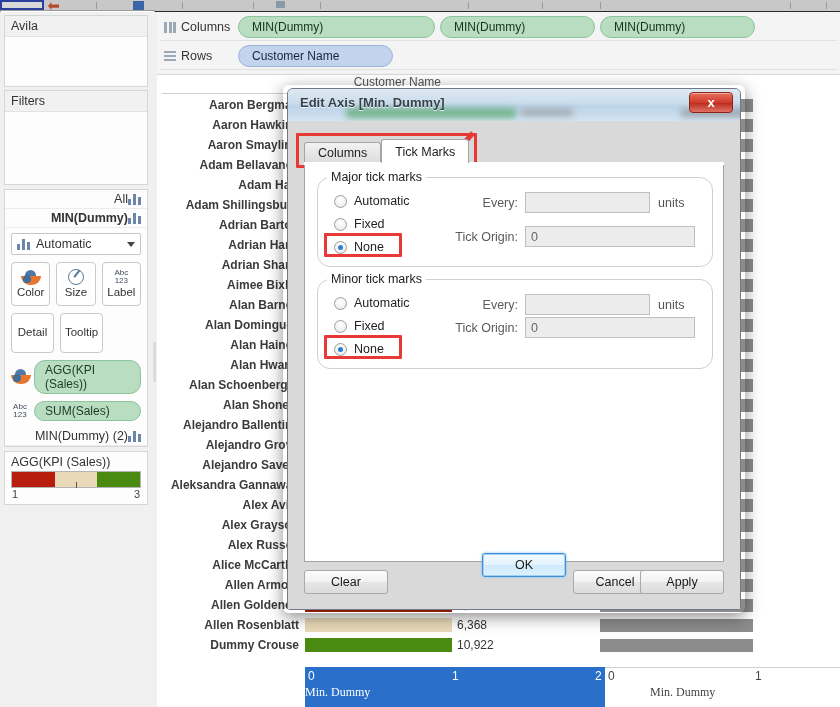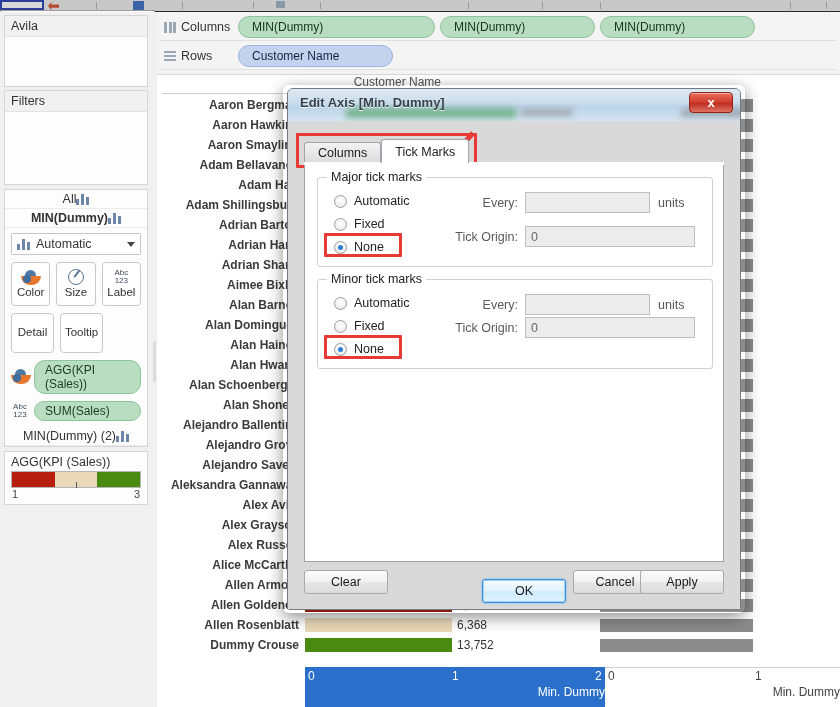--- a/index.html
+++ b/index.html
@@ -33,21 +33,21 @@
   .card-hd {
     background:#f1f1f1; border-bottom:1px solid #e2e2e2;
     padding:3px 6px; font-size:12.5px; color:#333;
   }
   .card-body { background:#fdfdfd; }
   .pages-card .card-body { height:49px; }
   .filters-card .card-body { height:72px; }
 
   .marks-card { margin-top:4px; }
   .mrow {
-    display:flex; align-items:center; justify-content:center;
+    display:flex; align-items:center; justify-content:flex-end;
     padding:2px 6px; font-size:12.5px; border-bottom:1px solid #ececec;
     background:#fdfdfd; cursor:default;
   }
   .mrow.active { font-weight:bold; }
   .bars-ico { display:inline-block; width:13px; height:11px; position:relative; }
   .bars-ico i { position:absolute; bottom:0; width:3px; background:#6b86a8; display:block; }
   .bars-ico i:nth-child(1){ left:0;  height:6px; }
   .bars-ico i:nth-child(2){ left:5px; height:11px; }
   .bars-ico i:nth-child(3){ left:10px; height:8px; }
 
@@ -126,21 +126,21 @@
   }
   .bar1 { position:absolute; left:148px; height:14px; top:3px; }
   .val1 { position:absolute; font-size:12px; color:#333; line-height:20px; }
   .bar3 { position:absolute; height:13px; top:4px; background:#8c8c8c; }
 
   
   .axis { position:absolute; bottom:0; height:40px; }
   .axis-line { position:absolute; top:0; height:1px; background:#cfcfcf; }
   .axis-ticks { position:absolute; top:2px; height:15px; width:100%; }
   .axis-tick { position:absolute; font-size:12px; color:#444; }
-  .axis-title { position:absolute; top:18px; width:100%; text-align:right; font-size:12px; color:#444; }
+  .axis-title { position:absolute; top:18px; width:100%; text-align:left; font-size:12px; color:#444;font-family:Liberation Serif, serif; }
   .axis-sel { position:absolute; background:#2a6fc9; }
   .axis-sel .axis-tick, .axis-sel .axis-title { color:#fff; }
 
   
   .dlg-shadow { position:absolute; left:283px; top:85px; width:462px; height:528px;
                 border-radius:6px; box-shadow:0 4px 16px rgba(0,0,0,.45); }
   .dialog {
     position:absolute; left:287px; top:88px; width:454px; height:522px;
     background:#d9d9d9; border:1px solid #6f7a86; border-radius:6px 6px 3px 3px;
     box-shadow: inset 0 0 0 1px rgba(255,255,255,.65);
@@ -171,21 +171,21 @@
     height:21px; padding:3px 13px 0 13px; font-size:12.5px; color:#222;
     border:1px solid #9fa6ad; border-bottom:none; border-radius:3px 3px 0 0;
     background:linear-gradient(to bottom,#f2f2f2,#dcdcdc);
   }
   .tab.active { background:#ffffff; height:24px; padding-top:5px; position:relative; z-index:3; }
   .tab-underlay { position:absolute; left:16px; top:41px; width:420px; height:3px; background:#fff; z-index:2; }
 
   .panel { position:absolute; left:16px; top:41px; width:420px; height:400px;
            background:#ffffff; border:1px solid #a3a3a3; }
 
-  .group { position:absolute; border:1px solid #d0d0d0; border-radius:3px; }
+  .group { position:absolute; border:1px solid #d0d0d0; border-radius:13px; }
   .group-legend { position:absolute; left:9px; top:-8px; background:#fff; padding:0 4px;
                   font-size:12.5px; color:#222; }
 
   .radio-row { position:absolute; display:flex; align-items:center; gap:7px; font-size:12.5px; color:#222; }
   .radio { width:13px; height:13px; border-radius:50%;
            background:radial-gradient(circle at 50% 35%,#ffffff 0%,#f1f1f1 60%,#dcdcdc 100%);
            border:1px solid #9d9d9d; position:relative; }
   .radio.on::after { content:""; position:absolute; left:3px; top:3px; width:5px;height:5px;
                      border-radius:50%; background:#2a7fd4; }
   .fld-label { position:absolute; font-size:12.5px; color:#5a5a5a; text-align:right; }
@@ -482,21 +482,21 @@
         </div>
         <div class="vrow">
           <div class="vname">Allen Rosenblatt</div>
           <div class="bar1" style="background: rgb(233, 217, 184); width: 147px;"></div>
           <div class="val1" style="left: 300px;">6,368</div>
           <div class="bar3" style="left: 443px; width: 153px;"></div>
         </div>
         <div class="vrow">
           <div class="vname">Dummy Crouse</div>
           <div class="bar1" style="background: rgb(74, 138, 16); width: 147px;"></div>
-          <div class="val1" style="left: 300px;">13,752</div>
+          <div class="val1" style="left: 300px;">10,922</div>
           <div class="bar3" style="left: 443px; width: 153px;"></div>
         </div>
       </div>
 
     <div class="axis axis-sel" style="left:148px; width:300px;">
       <div class="axis-ticks">
         <span class="axis-tick" style="left:3px">0</span>
         <span class="axis-tick" style="left:147px">1</span>
         <span class="axis-tick" style="left:290px">2</span>
       </div>
@@ -586,19 +586,19 @@
           <span class="units" style="left:340px; top:18px;">units</span>
 
           <span class="fld-label" style="left:112px; top:41px; width:88px;">Tick Origin:</span>
           <div class="txtfield" style="left:207px; top:37px; width:170px;">0</div>
 
           <div class="redbox" style="left:6px; top:55px; width:78px; height:24px;"></div>
         </div>
       </div>
 
       <div class="dlg-btn" style="left:16px;  top:449px;">Clear</div>
-      <div class="dlg-btn primary" style="left:194px; top:458px;">OK</div>
+      <div class="dlg-btn primary" style="left:194px; top:432px;">OK</div>
       <div class="dlg-btn" style="left:285px; top:449px;">Cancel</div>
       <div class="dlg-btn" style="left:352px; top:449px;">Apply</div>
     </div>
   </div>
 
 </div>
 
 </body></html>

